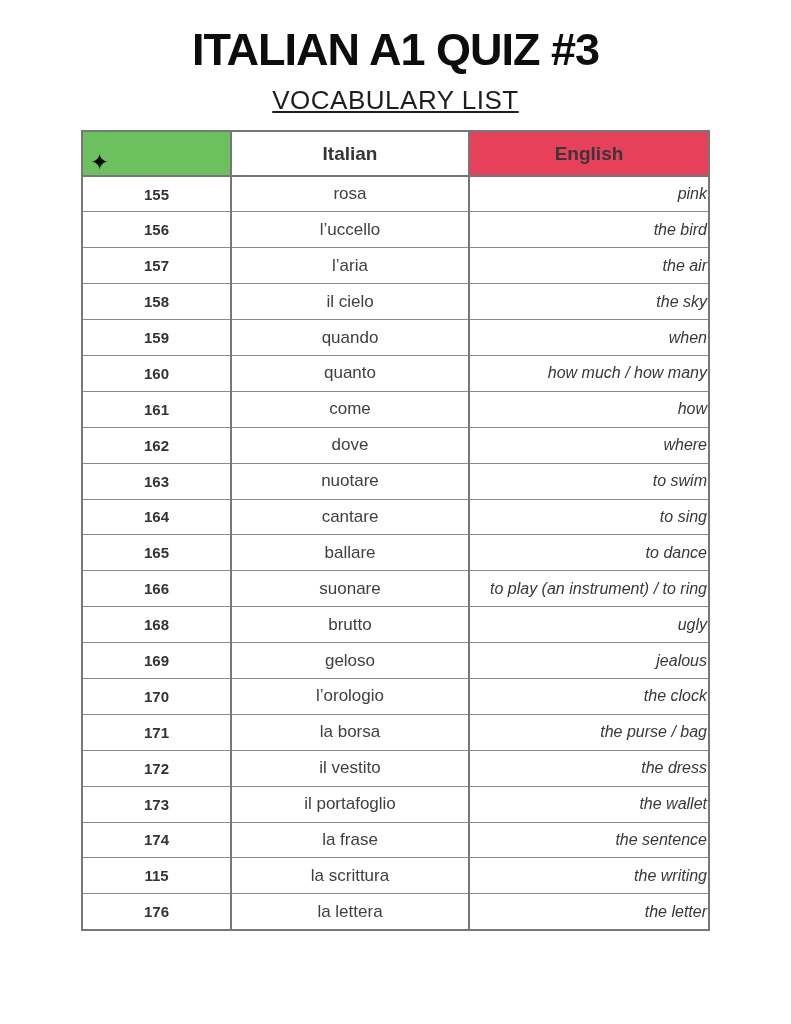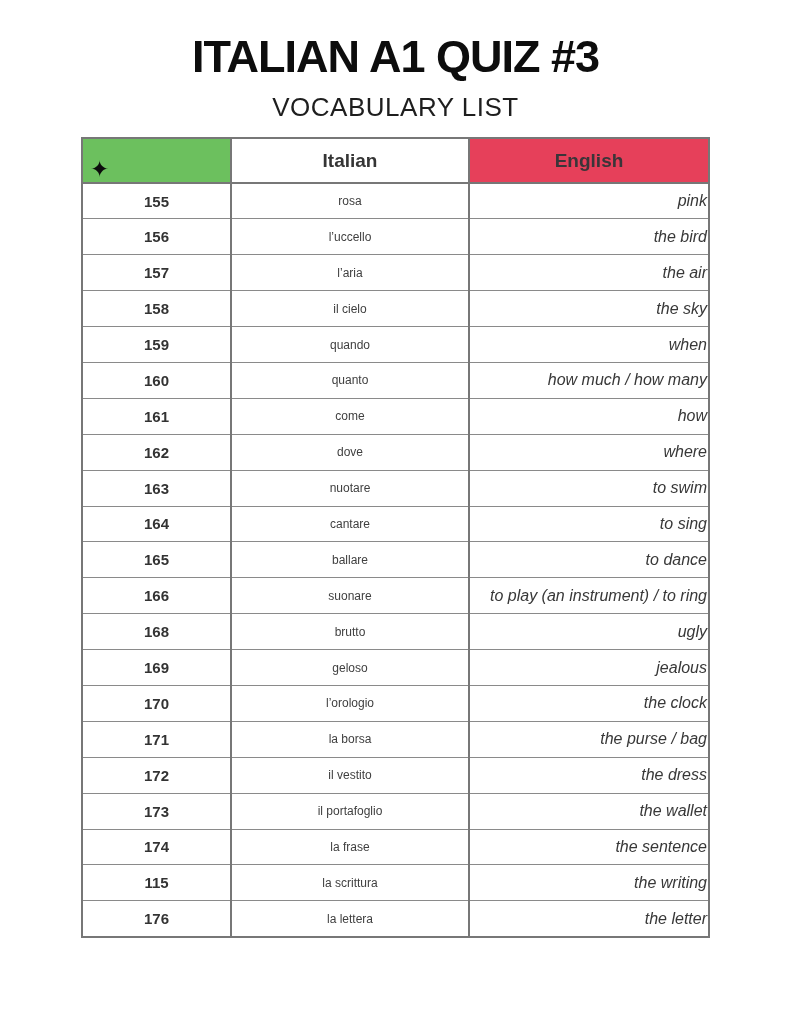--- a/index.html
+++ b/index.html
@@ -14,36 +14,37 @@
     color: #2f2f2f;
     overflow: hidden;
   }
   .page {
     width: 791px;
     height: 1024px;
     box-sizing: border-box;
     padding-top: 24px;
   }
   .title {
-    margin: 8px;
+    margin: 1px;
     text-align: center;
     font-size: 45px;
     line-height: 50px;
     font-weight: 900;
     letter-spacing: -1px;
     color: #0d0d0d;
   }
   .subtitle {
     margin: 10px 0 0 0;
     text-align: center;
     font-size: 26px;
     line-height: 30px;
     font-weight: 400;
     letter-spacing: 0.5px;
     color: #1e1e1e;
+    text-decoration: underline;
   }
   table.vocab {
     margin: 15px auto 0 auto;
     width: 627px;
     table-layout: fixed;
     border-collapse: collapse;
     border: 2px solid var(--border, #777777);
   }
   col.c-num { width: 149px; }
   col.c-it  { width: 238px; }
@@ -88,21 +89,21 @@
     height: 35.9px;
     background: #ffffff;
   }
   td.num {
     font-weight: 700;
     font-size: 15px;
     color: #333333;
   }
   td.it {
     font-weight: 400;
-    font-size: 12px;
+    font-size: 17px;
     color: #404040;
   }
   td.en {
     font-style: italic;
     font-size: 16px;
     color: #383838;
     text-align: right;
   }
 </style>
 </head>

